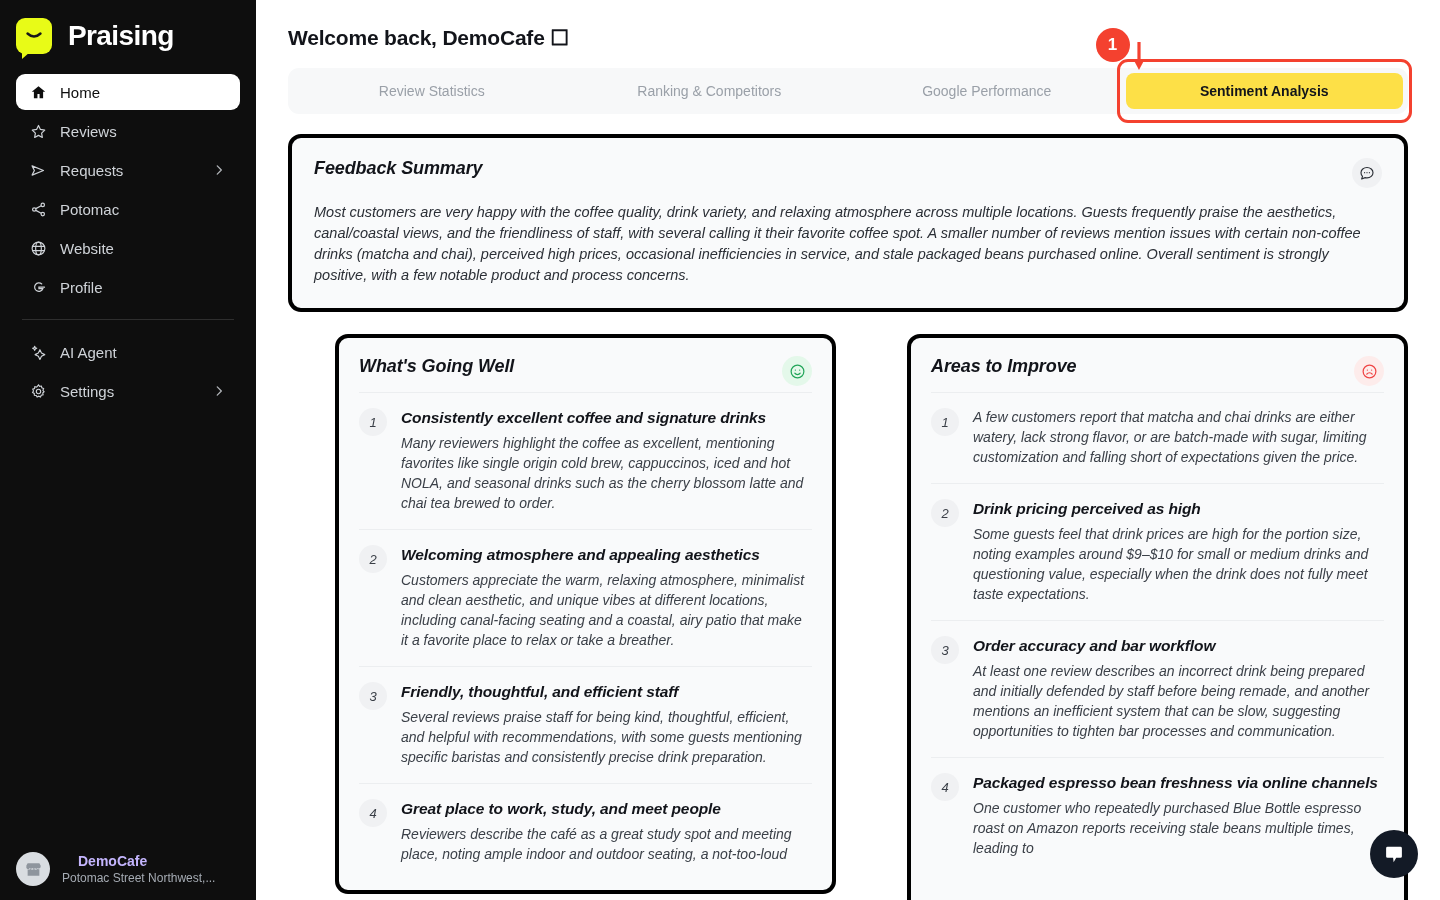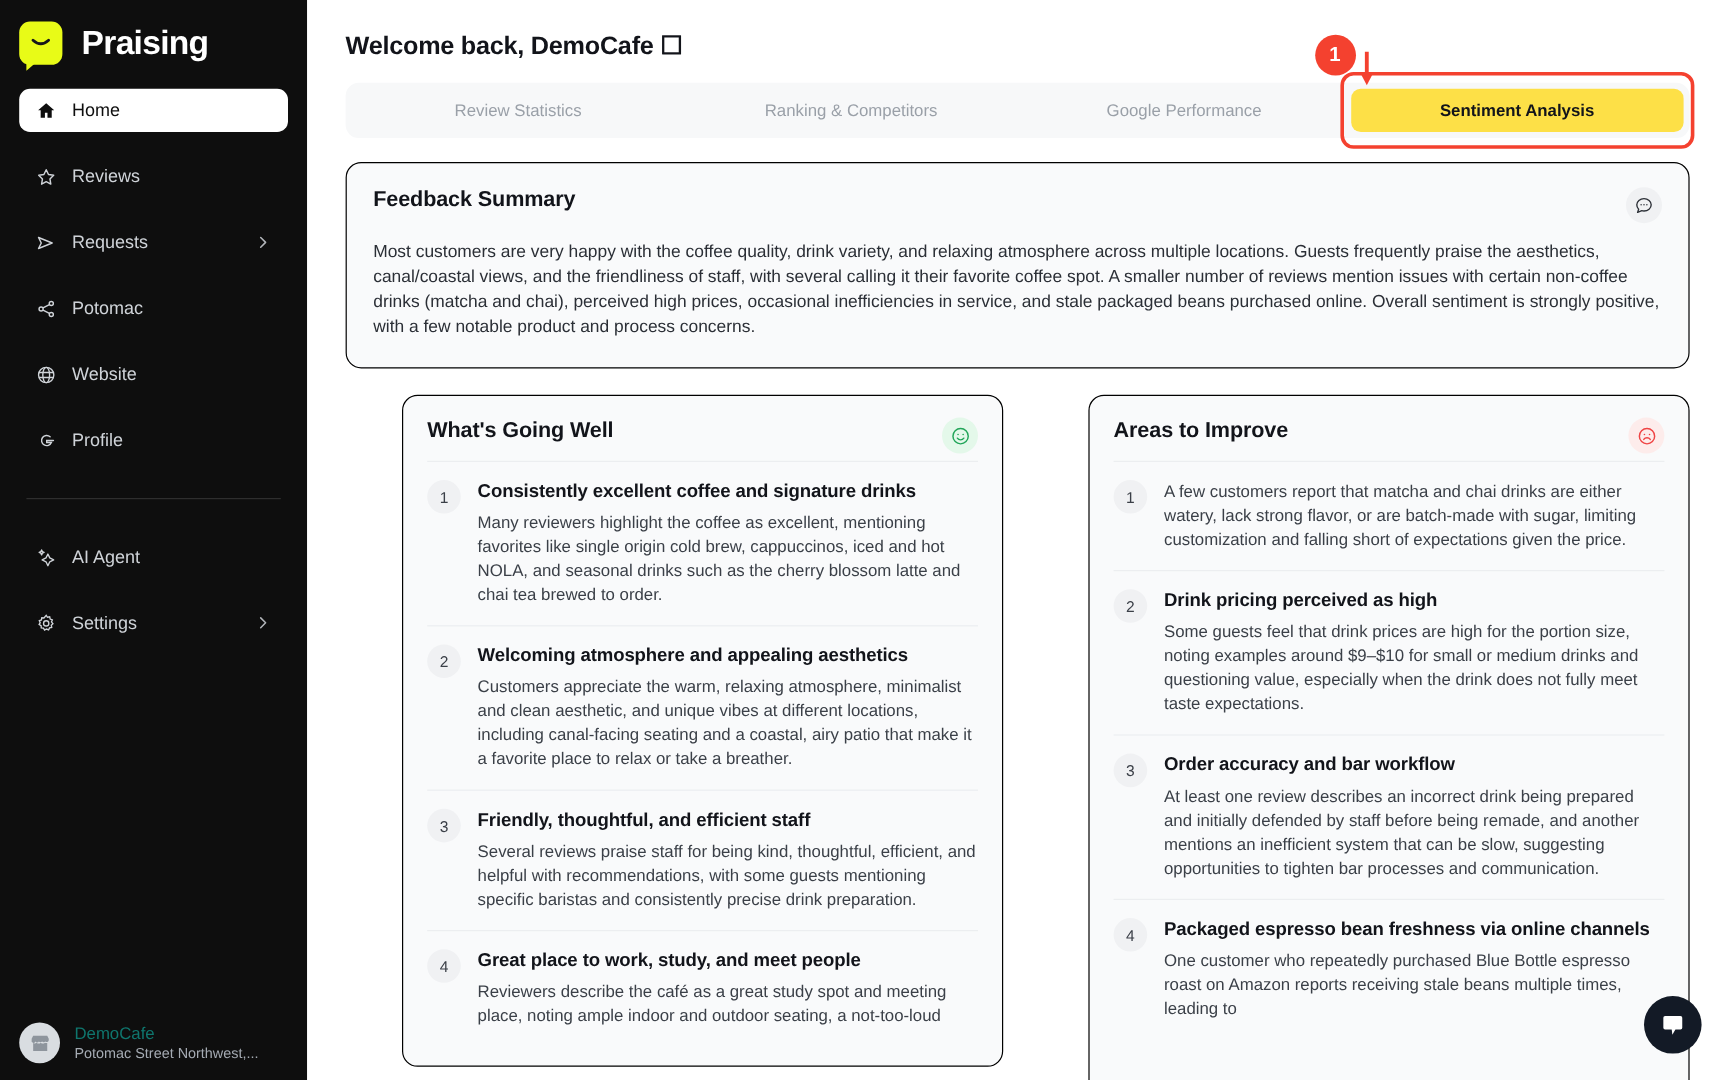--- a/index.html
+++ b/index.html
@@ -55,21 +55,21 @@
     border-bottom: 7px solid transparent;
   }
   .brand-logo svg { position: absolute; inset: 0; }
   .brand-name {
     color: #ffffff;
     font-size: 28px;
     font-weight: 700;
     letter-spacing: -0.6px;
   }
 
-  .nav { display: flex; flex-direction: column; gap: 19px; }
+  .nav { display: flex; flex-direction: column; gap: 3px; }
 
   .nav-item {
     display: flex;
     align-items: center;
     gap: 13px;
     height: 36px;
     padding: 0 14px;
     border-radius: 9px;
     color: #cfd3d8;
     font-size: 15px;
@@ -112,24 +112,25 @@
     width: 34px; height: 34px;
     border-radius: 50%;
     background: #d9dde1;
     flex: 0 0 34px;
     display: flex;
     align-items: center;
     justify-content: center;
   }
   .footer-text { min-width: 0; }
   .footer-name {
-    color: #0f766e;
+    color: #c4b5fd;
     font-size: 14px;
-    font-weight: 400;
+    font-weight: 700;
     line-height: 17px;
+    margin-left: 16px;
   }
   .footer-sub {
     color: #a5abb3;
     font-size: 12px;
     line-height: 16px;
     white-space: nowrap;
     overflow: hidden;
     text-overflow: ellipsis;
   }
 
@@ -215,22 +216,23 @@
     left: 5px;
     top: -31px;
     width: 16px;
     height: 30px;
     pointer-events: none;
   }
 
   
   .card {
     background: #f9fafb;
-    border: 1px solid #000000;
+    border: 4px solid #000000;
     border-radius: 13px;
+    font-style: italic;
   }
 
   .summary-card { padding: 20px 22px 22px 22px; margin-bottom: 22px; }
   .card-head {
     display: flex;
     align-items: flex-start;
     justify-content: space-between;
     margin-bottom: 14px;
   }
   .card-title {

